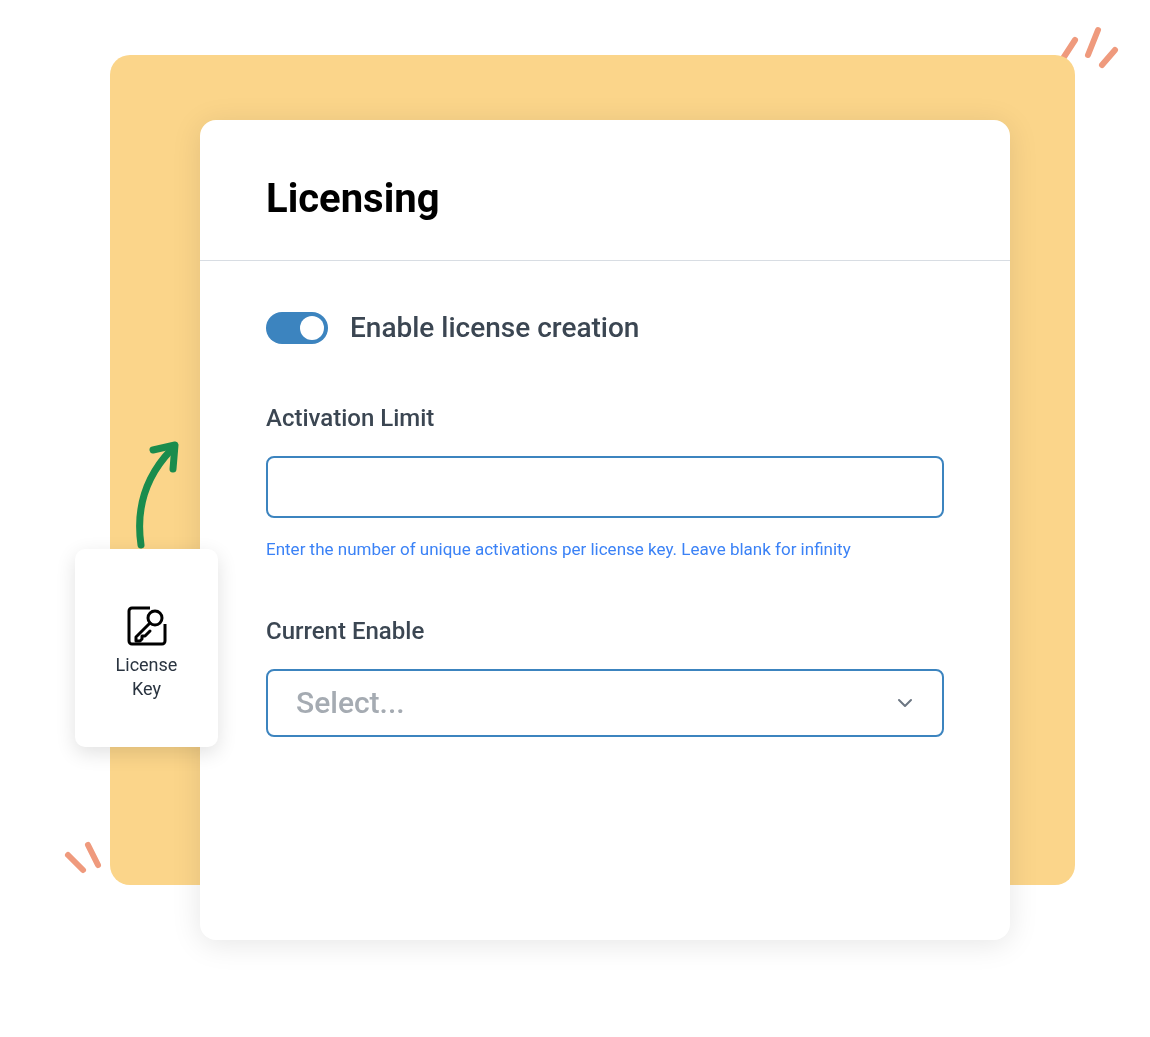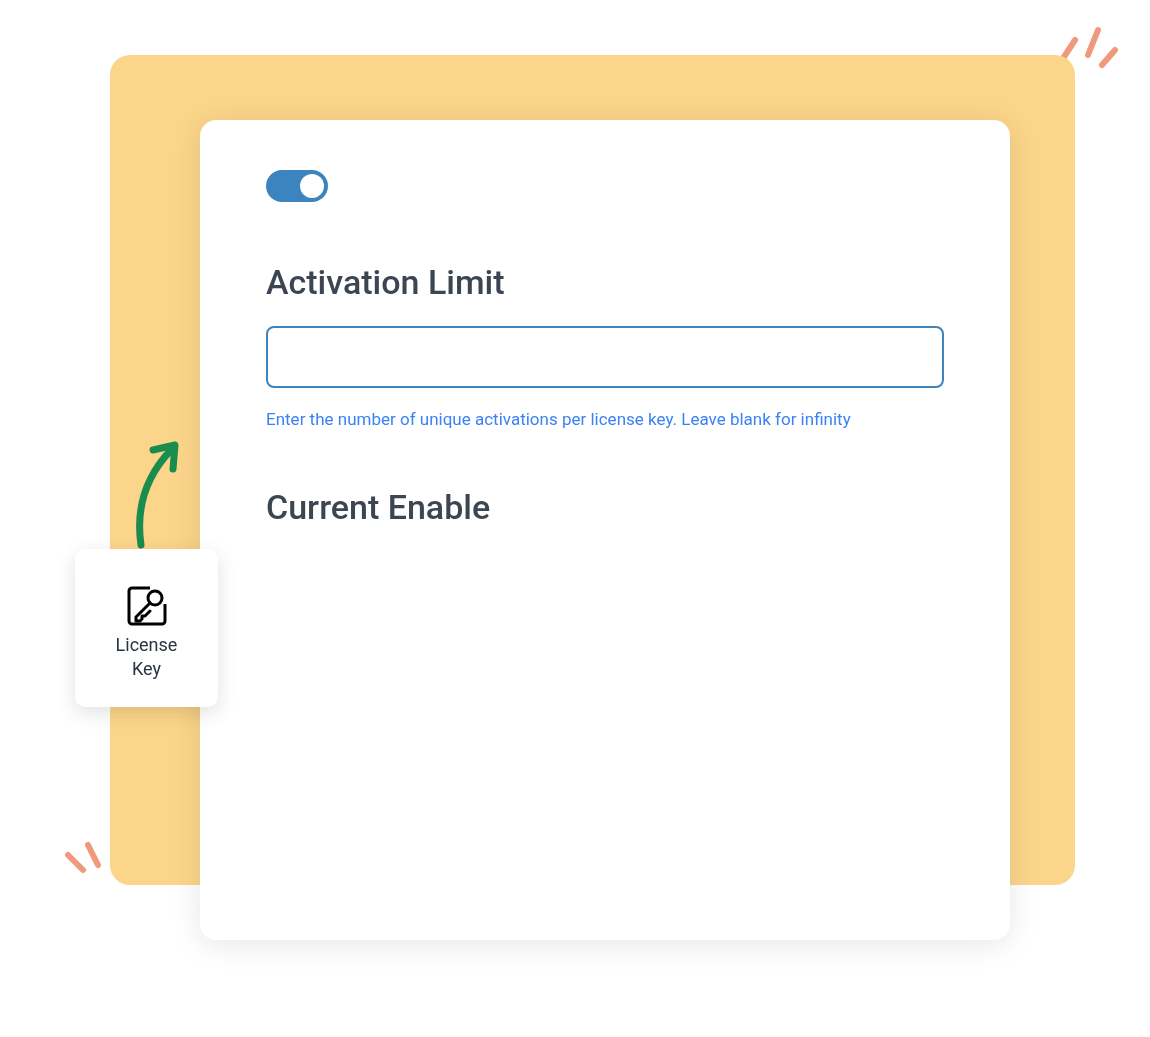--- a/index.html
+++ b/index.html
@@ -68,21 +68,21 @@
       border-radius: 50%;
       top: 4px;
       right: 4px;
     }
     .toggle-label {
       font-size: 28px;
       color: #3b4652;
       font-weight: 500;
     }
     .field-label {
-      font-size: 34px;
+      font-size: 24px;
       color: #3b4652;
       font-weight: 500;
       margin-bottom: 24px;
     }
     .text-input {
       width: 100%;
       height: 62px;
       border: 2px solid #3c84bf;
       border-radius: 8px;
       padding: 0 18px;
@@ -114,21 +114,21 @@
     }
     .chevron {
       width: 18px;
       height: 18px;
     }
     .license-badge {
       position: absolute;
       left: 75px;
       top: 549px;
       width: 143px;
-      height: 158px;
+      height: 198px;
       background: #ffffff;
       border-radius: 10px;
       box-shadow: 0 6px 20px rgba(0,0,0,0.12);
       display: flex;
       flex-direction: column;
       align-items: center;
       justify-content: center;
       gap: 2px;
       padding-top: 6px;
     }
@@ -173,33 +173,43 @@
 </svg>
 
 <svg class="accent-bl" viewBox="0 0 60 60">
   <path d="M 10 20 L 25 35" stroke="#ef9a7d" stroke-width="6" stroke-linecap="round" fill="none"></path>
   <path d="M 30 10 L 40 30" stroke="#ef9a7d" stroke-width="6" stroke-linecap="round" fill="none"></path>
 </svg>
 
 <div class="yellow-bg"></div>
 
 <div class="card">
+  <div class="card-header">
+    <h1 class="card-title">Licensing</h1>
+  </div>
   <div class="card-body">
 
     <div class="toggle-row">
       <div class="toggle">
         <div class="toggle-knob"></div>
       </div>
+      <span class="toggle-label">Enable license creation</span>
     </div>
 
     <div class="field-label">Activation Limit</div>
     <input type="text" class="text-input" value="" style="">
     <div class="helper-text">Enter the number of unique activations per license key. Leave blank for infinity</div>
 
     <div class="field-label">Current Enable</div>
+    <div class="select-box">
+      <span class="select-placeholder">Select...</span>
+      <svg class="chevron" viewBox="0 0 18 18">
+        <path d="M 3 6 L 9 12 L 15 6" stroke="#6c7682" stroke-width="2" fill="none" stroke-linecap="round" stroke-linejoin="round"></path>
+      </svg>
+    </div>
 
   </div>
 </div>
 
 <svg class="arrow-decoration" viewBox="0 0 70 115">
   <path d="M 18 110 Q 10 55 48 15" stroke="#1a8c4d" stroke-width="7" fill="none" stroke-linecap="round"></path>
   <path d="M 30 15 L 52 10 L 50 34" stroke="#1a8c4d" stroke-width="7" fill="none" stroke-linecap="round" stroke-linejoin="round"></path>
 </svg>
 
 <div class="license-badge">

